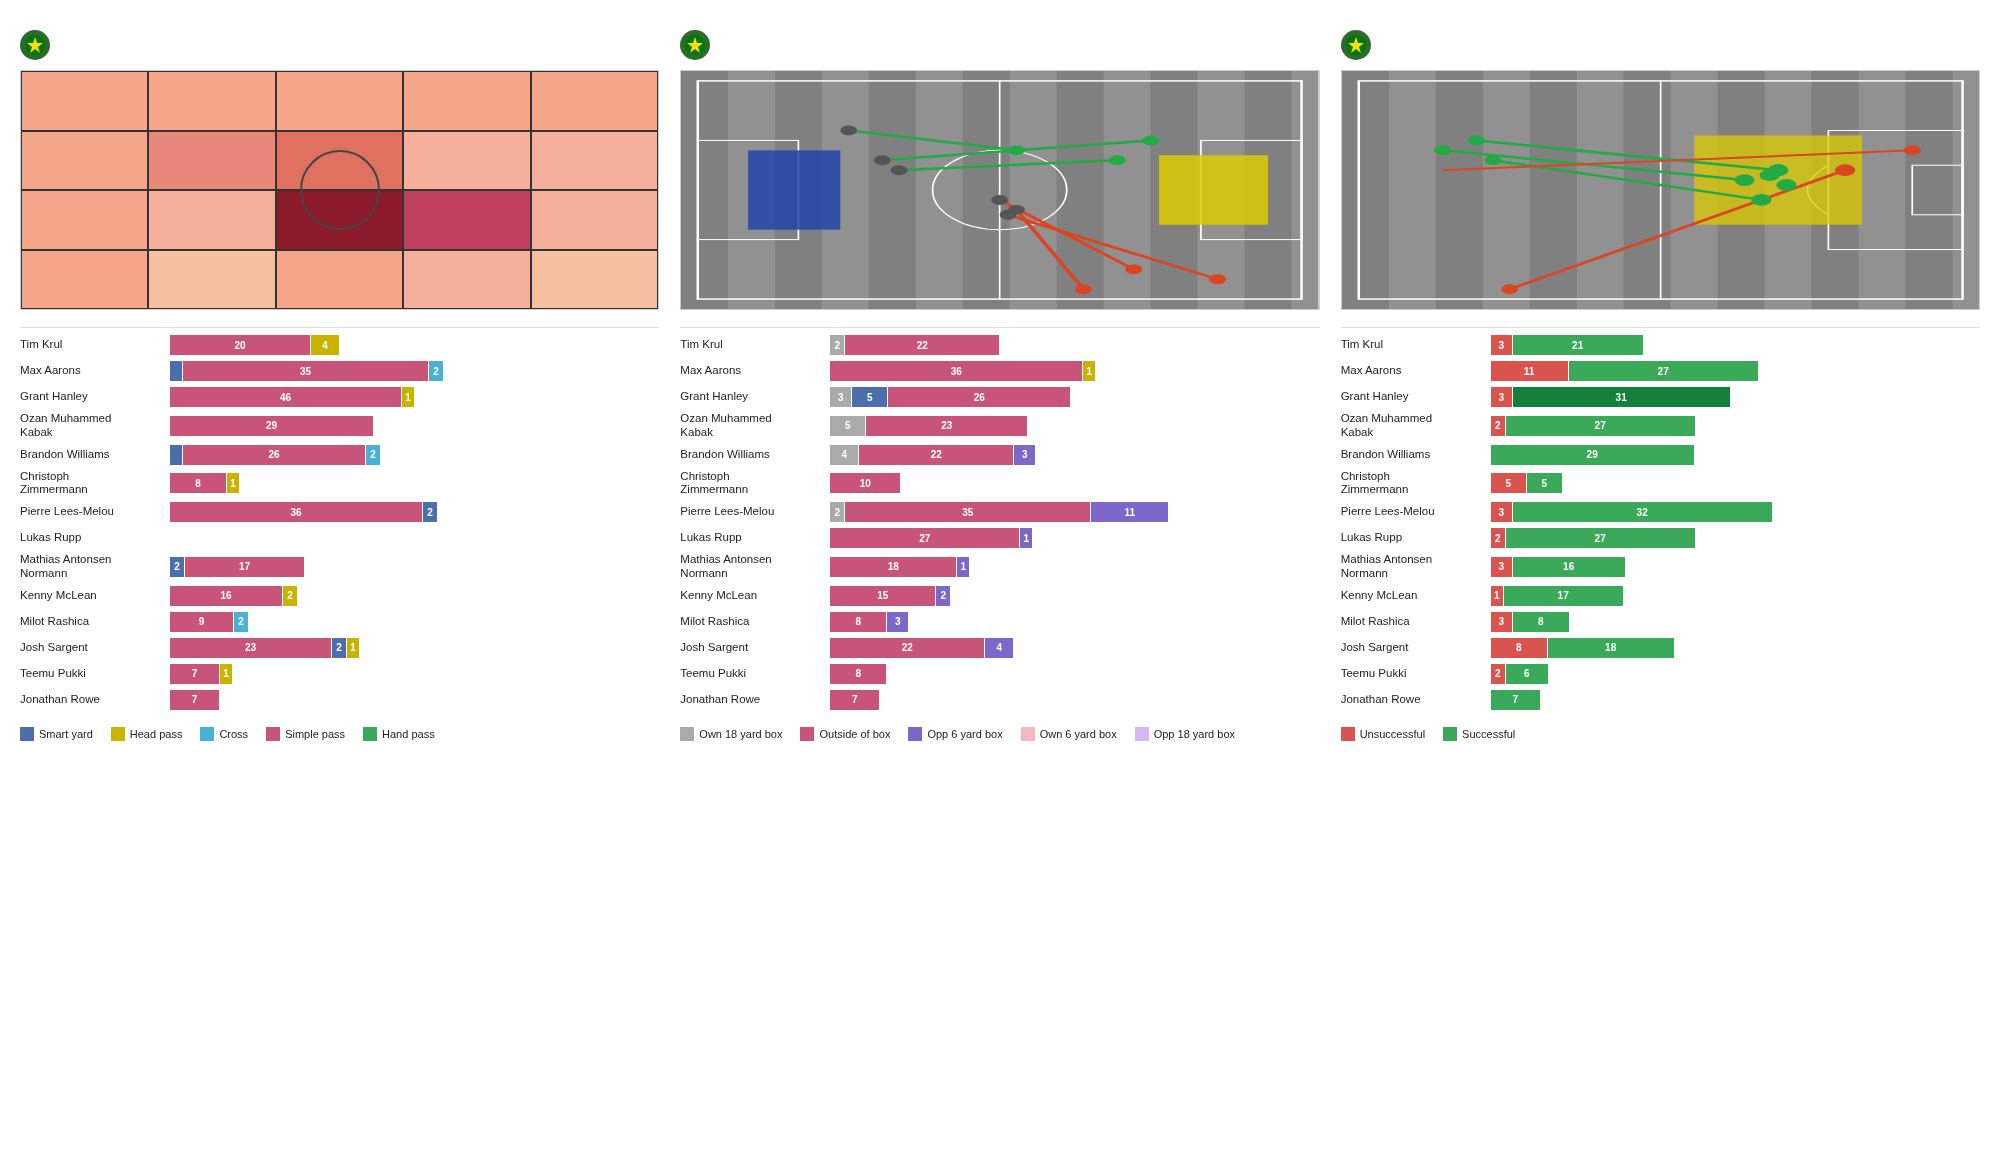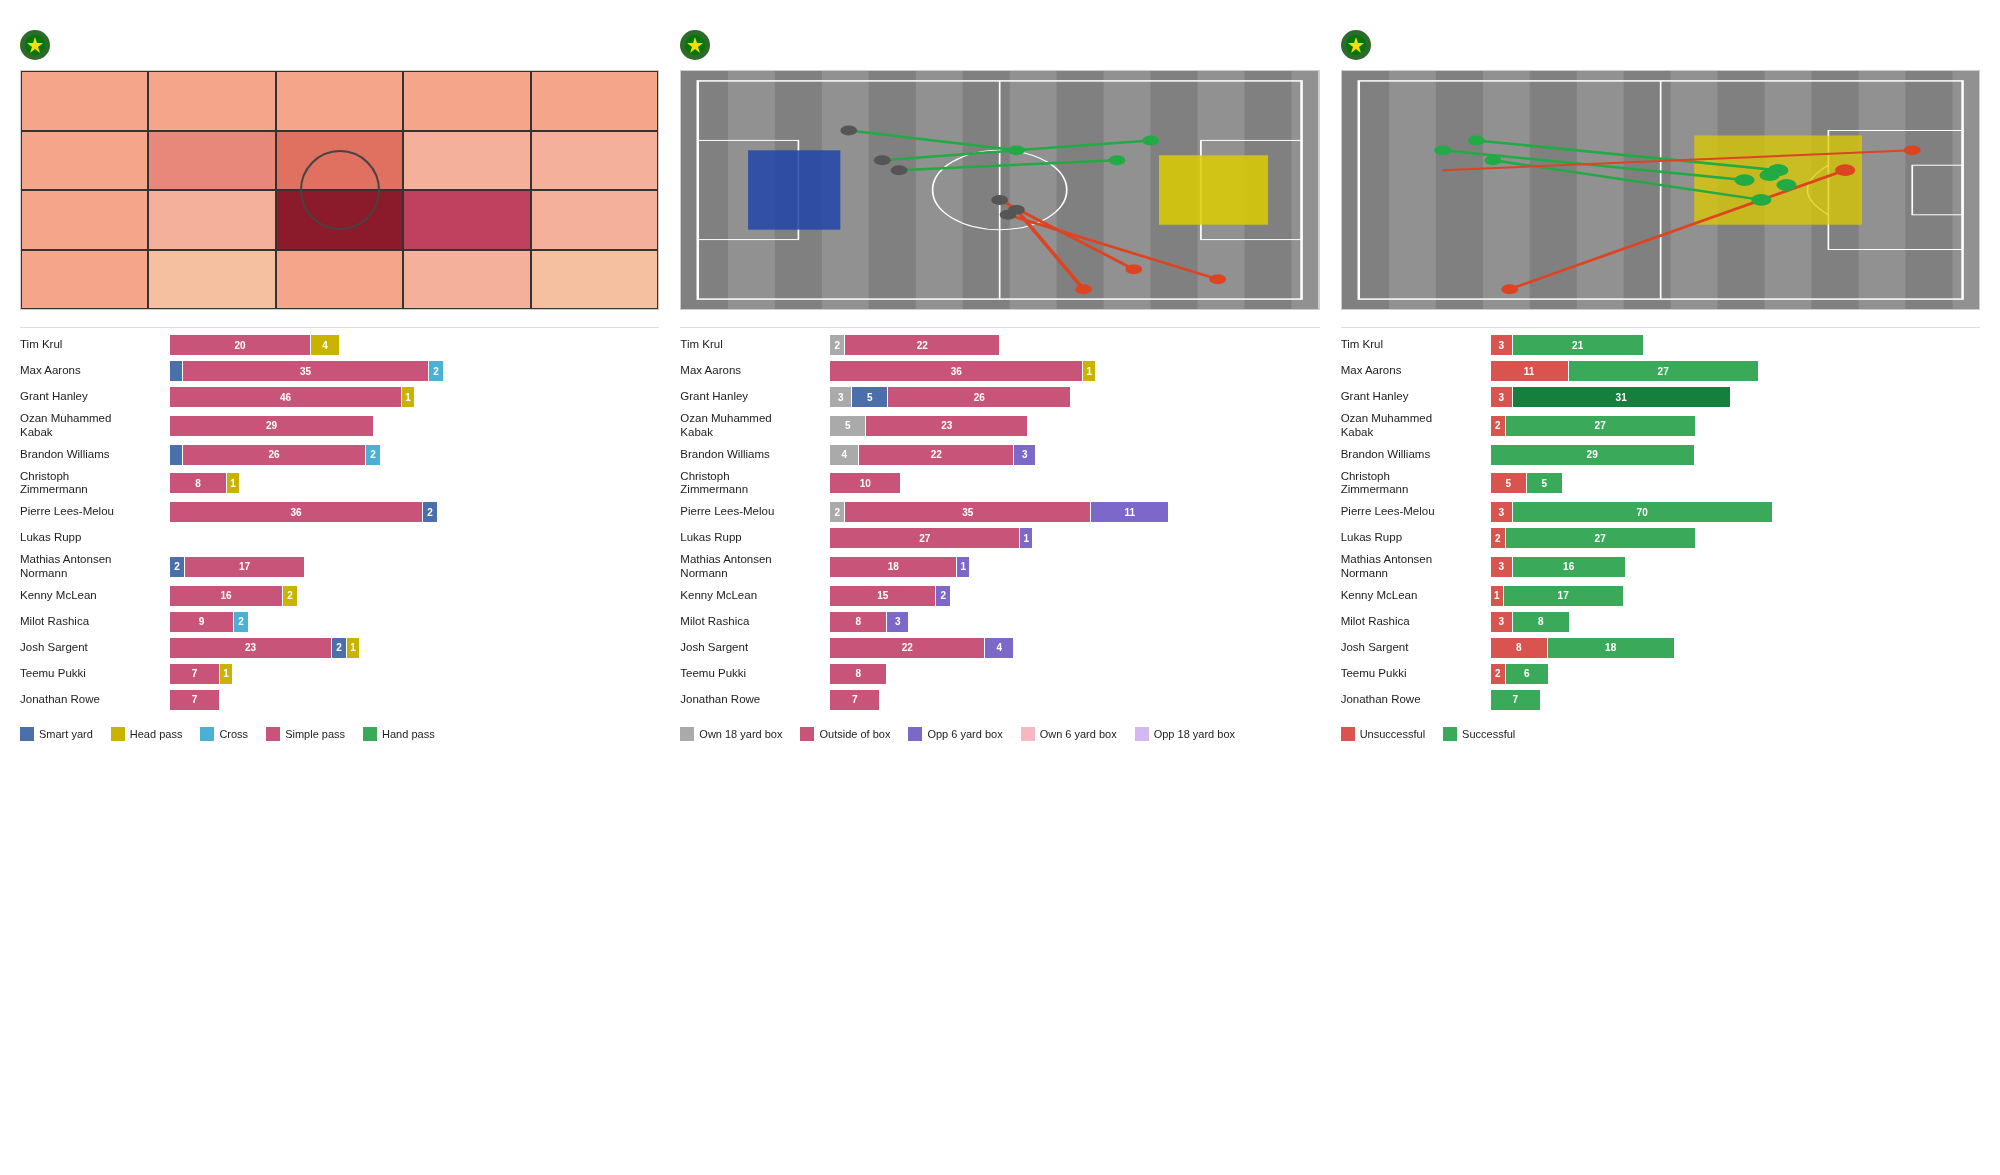--- a/index.html
+++ b/index.html
@@ -496,21 +496,21 @@
 Zimmermann</div>
           <div class="bar-container">
             <div class="bar-seg" style="background: rgb(217, 83, 79); width: 35px; min-width: 12px;">5</div>
             <div class="bar-seg" style="background: rgb(58, 170, 90); width: 35px; min-width: 12px;">5</div>
           </div>
         </div>
         <div class="player-row">
           <div class="player-name" style="white-space: pre-line;">Pierre Lees-Melou</div>
           <div class="bar-container">
             <div class="bar-seg" style="background: rgb(217, 83, 79); width: 21px; min-width: 12px;">3</div>
-            <div class="bar-seg" style="background: rgb(58, 170, 90); width: 259px; min-width: 12px;">70</div>
+            <div class="bar-seg" style="background: rgb(58, 170, 90); width: 259px; min-width: 12px;">32</div>
           </div>
         </div>
         <div class="player-row">
           <div class="player-name" style="white-space: pre-line;">Lukas Rupp</div>
           <div class="bar-container">
             <div class="bar-seg" style="background: rgb(217, 83, 79); width: 14px; min-width: 12px;">2</div>
             <div class="bar-seg" style="background: rgb(58, 170, 90); width: 189px; min-width: 12px;">27</div>
           </div>
         </div>
         <div class="player-row">

